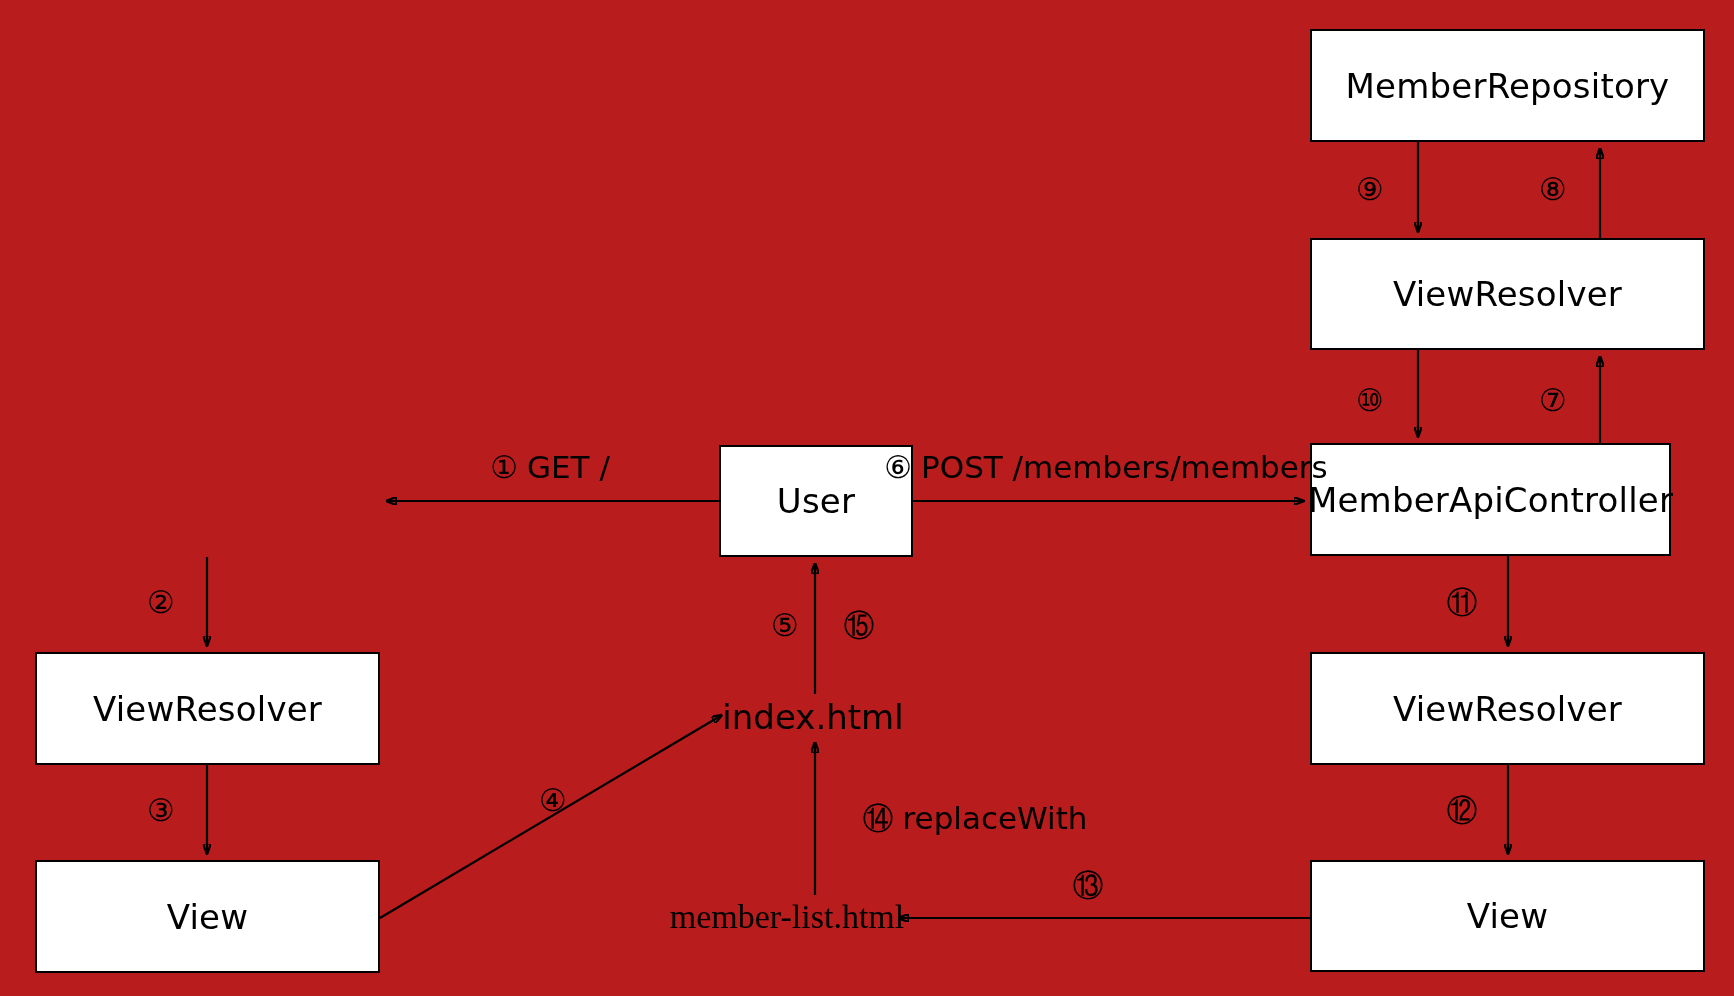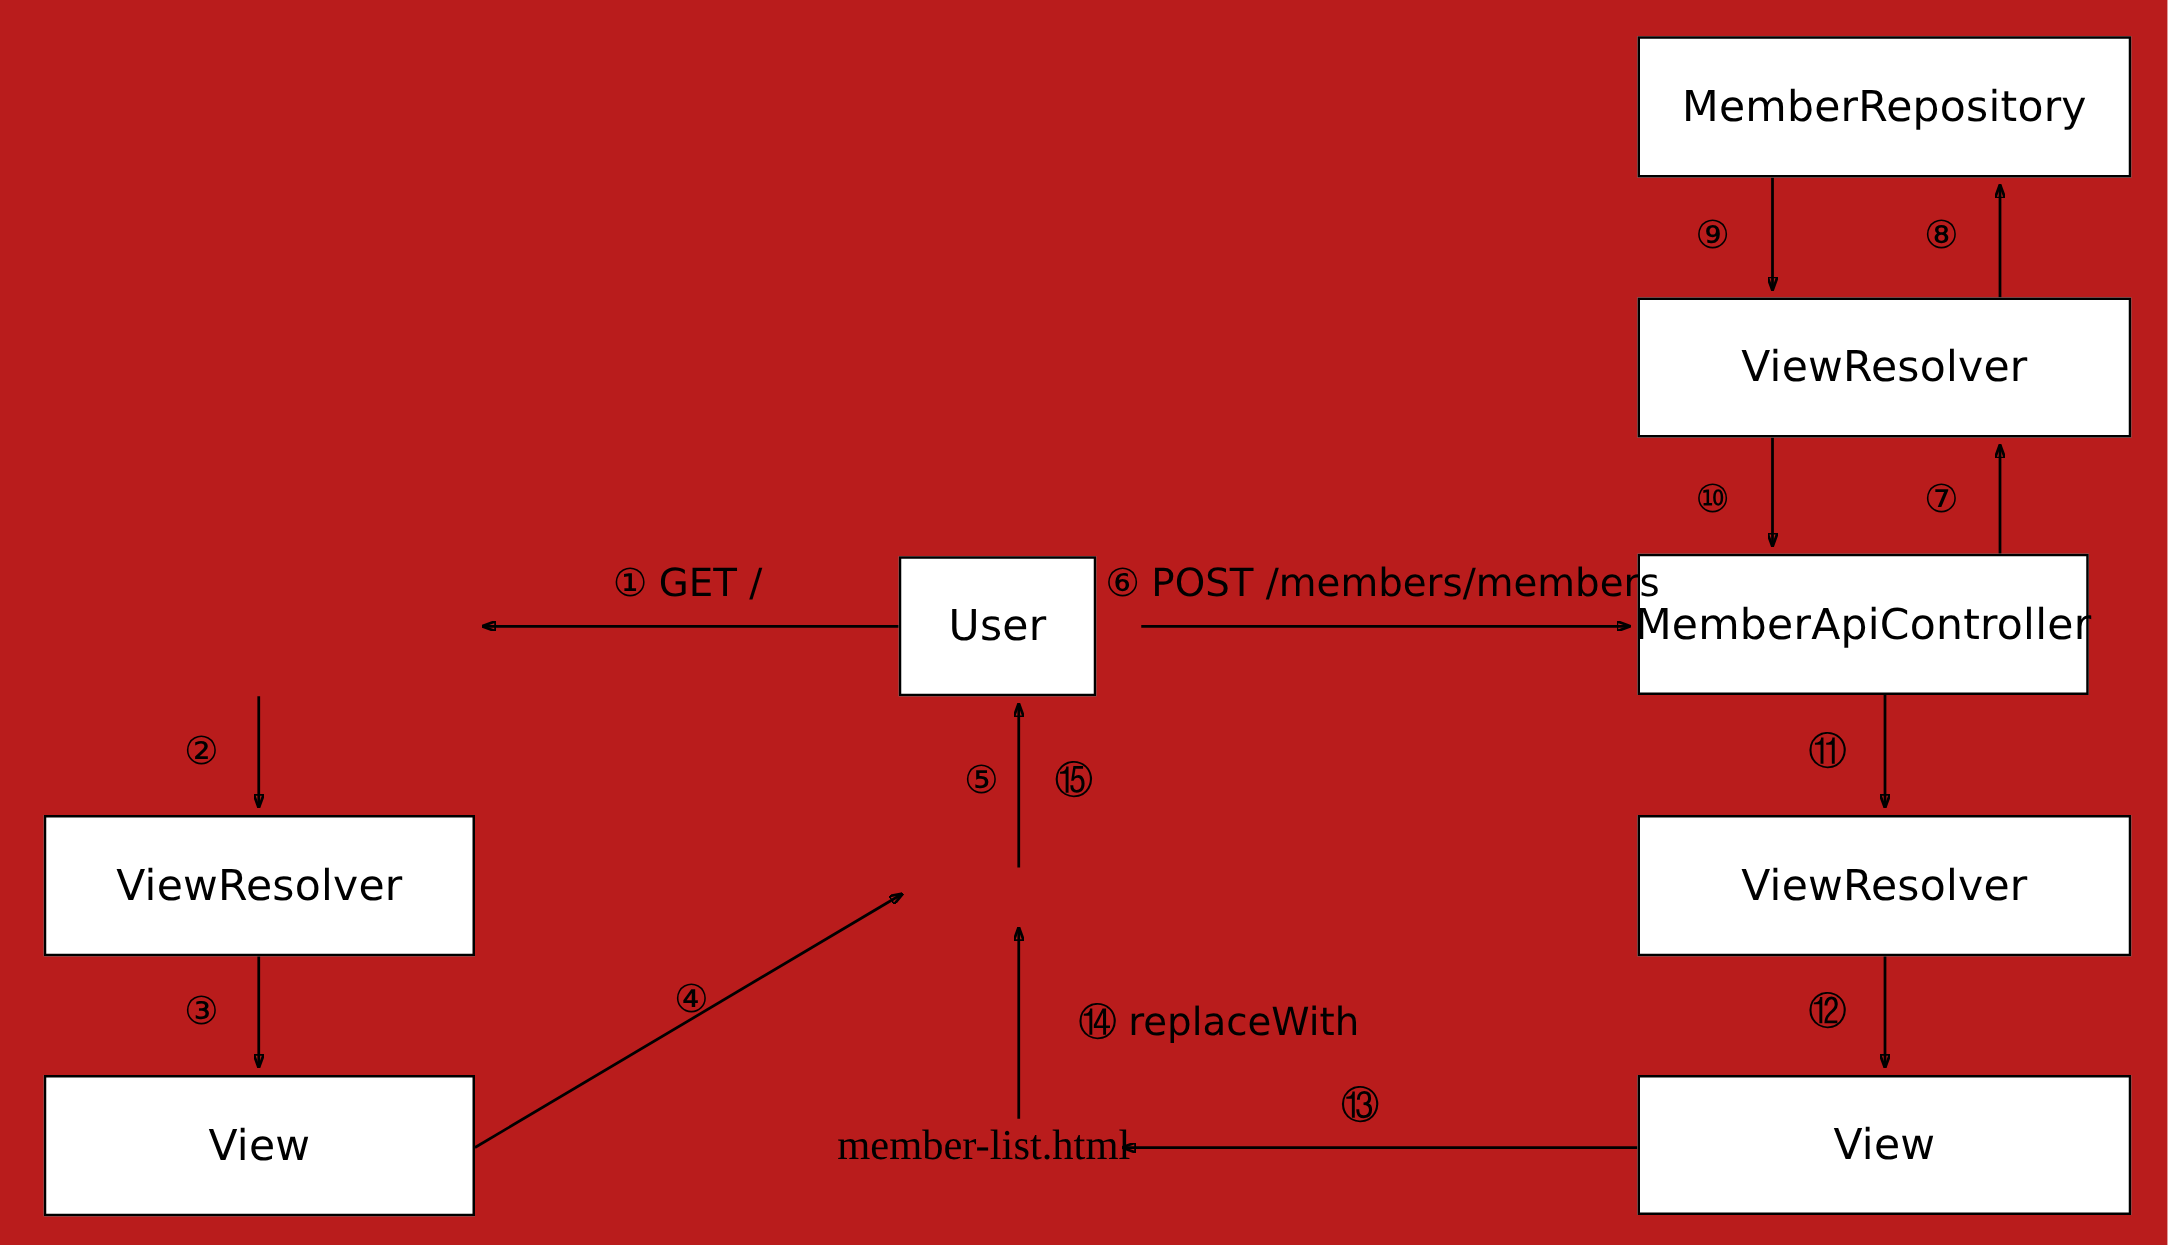--- a/index.html
+++ b/index.html
@@ -115,22 +115,23 @@
 
   <div class="box" style="left:1310px; top:652px; width:395px; height:113px;">ViewResolver</div>
 
   <div class="box" style="left:1310px; top:860px; width:395px; height:112px;">View</div>
 
 
   <div class="box" style="left:35px; top:652px; width:345px; height:113px;">ViewResolver</div>
 
   <div class="box" style="left:35px; top:860px; width:345px; height:113px;">View</div>
 
-  <div class="box" style="left:719px; top:445px; width:158px; height:112px;">User</div>
+  <div class="box" style="left:719px; top:445px; width:194px; height:112px;">User</div>
 
+  <div class="plain-label" style="left:813px; top:717px;">index.html</div>
 
   <div class="plain-label" style="left:787px; top:917px;font-family:Liberation Serif, serif;">member-list.html</div>
 
   <div class="edge-label" style="left:550px; top:467px;">
     <span class="circled">①</span>
     <span>GET /</span>
   </div>
 
   <div class="edge-label" style="left:1106px; top:467px;">
     <span class="circled">⑥</span>

